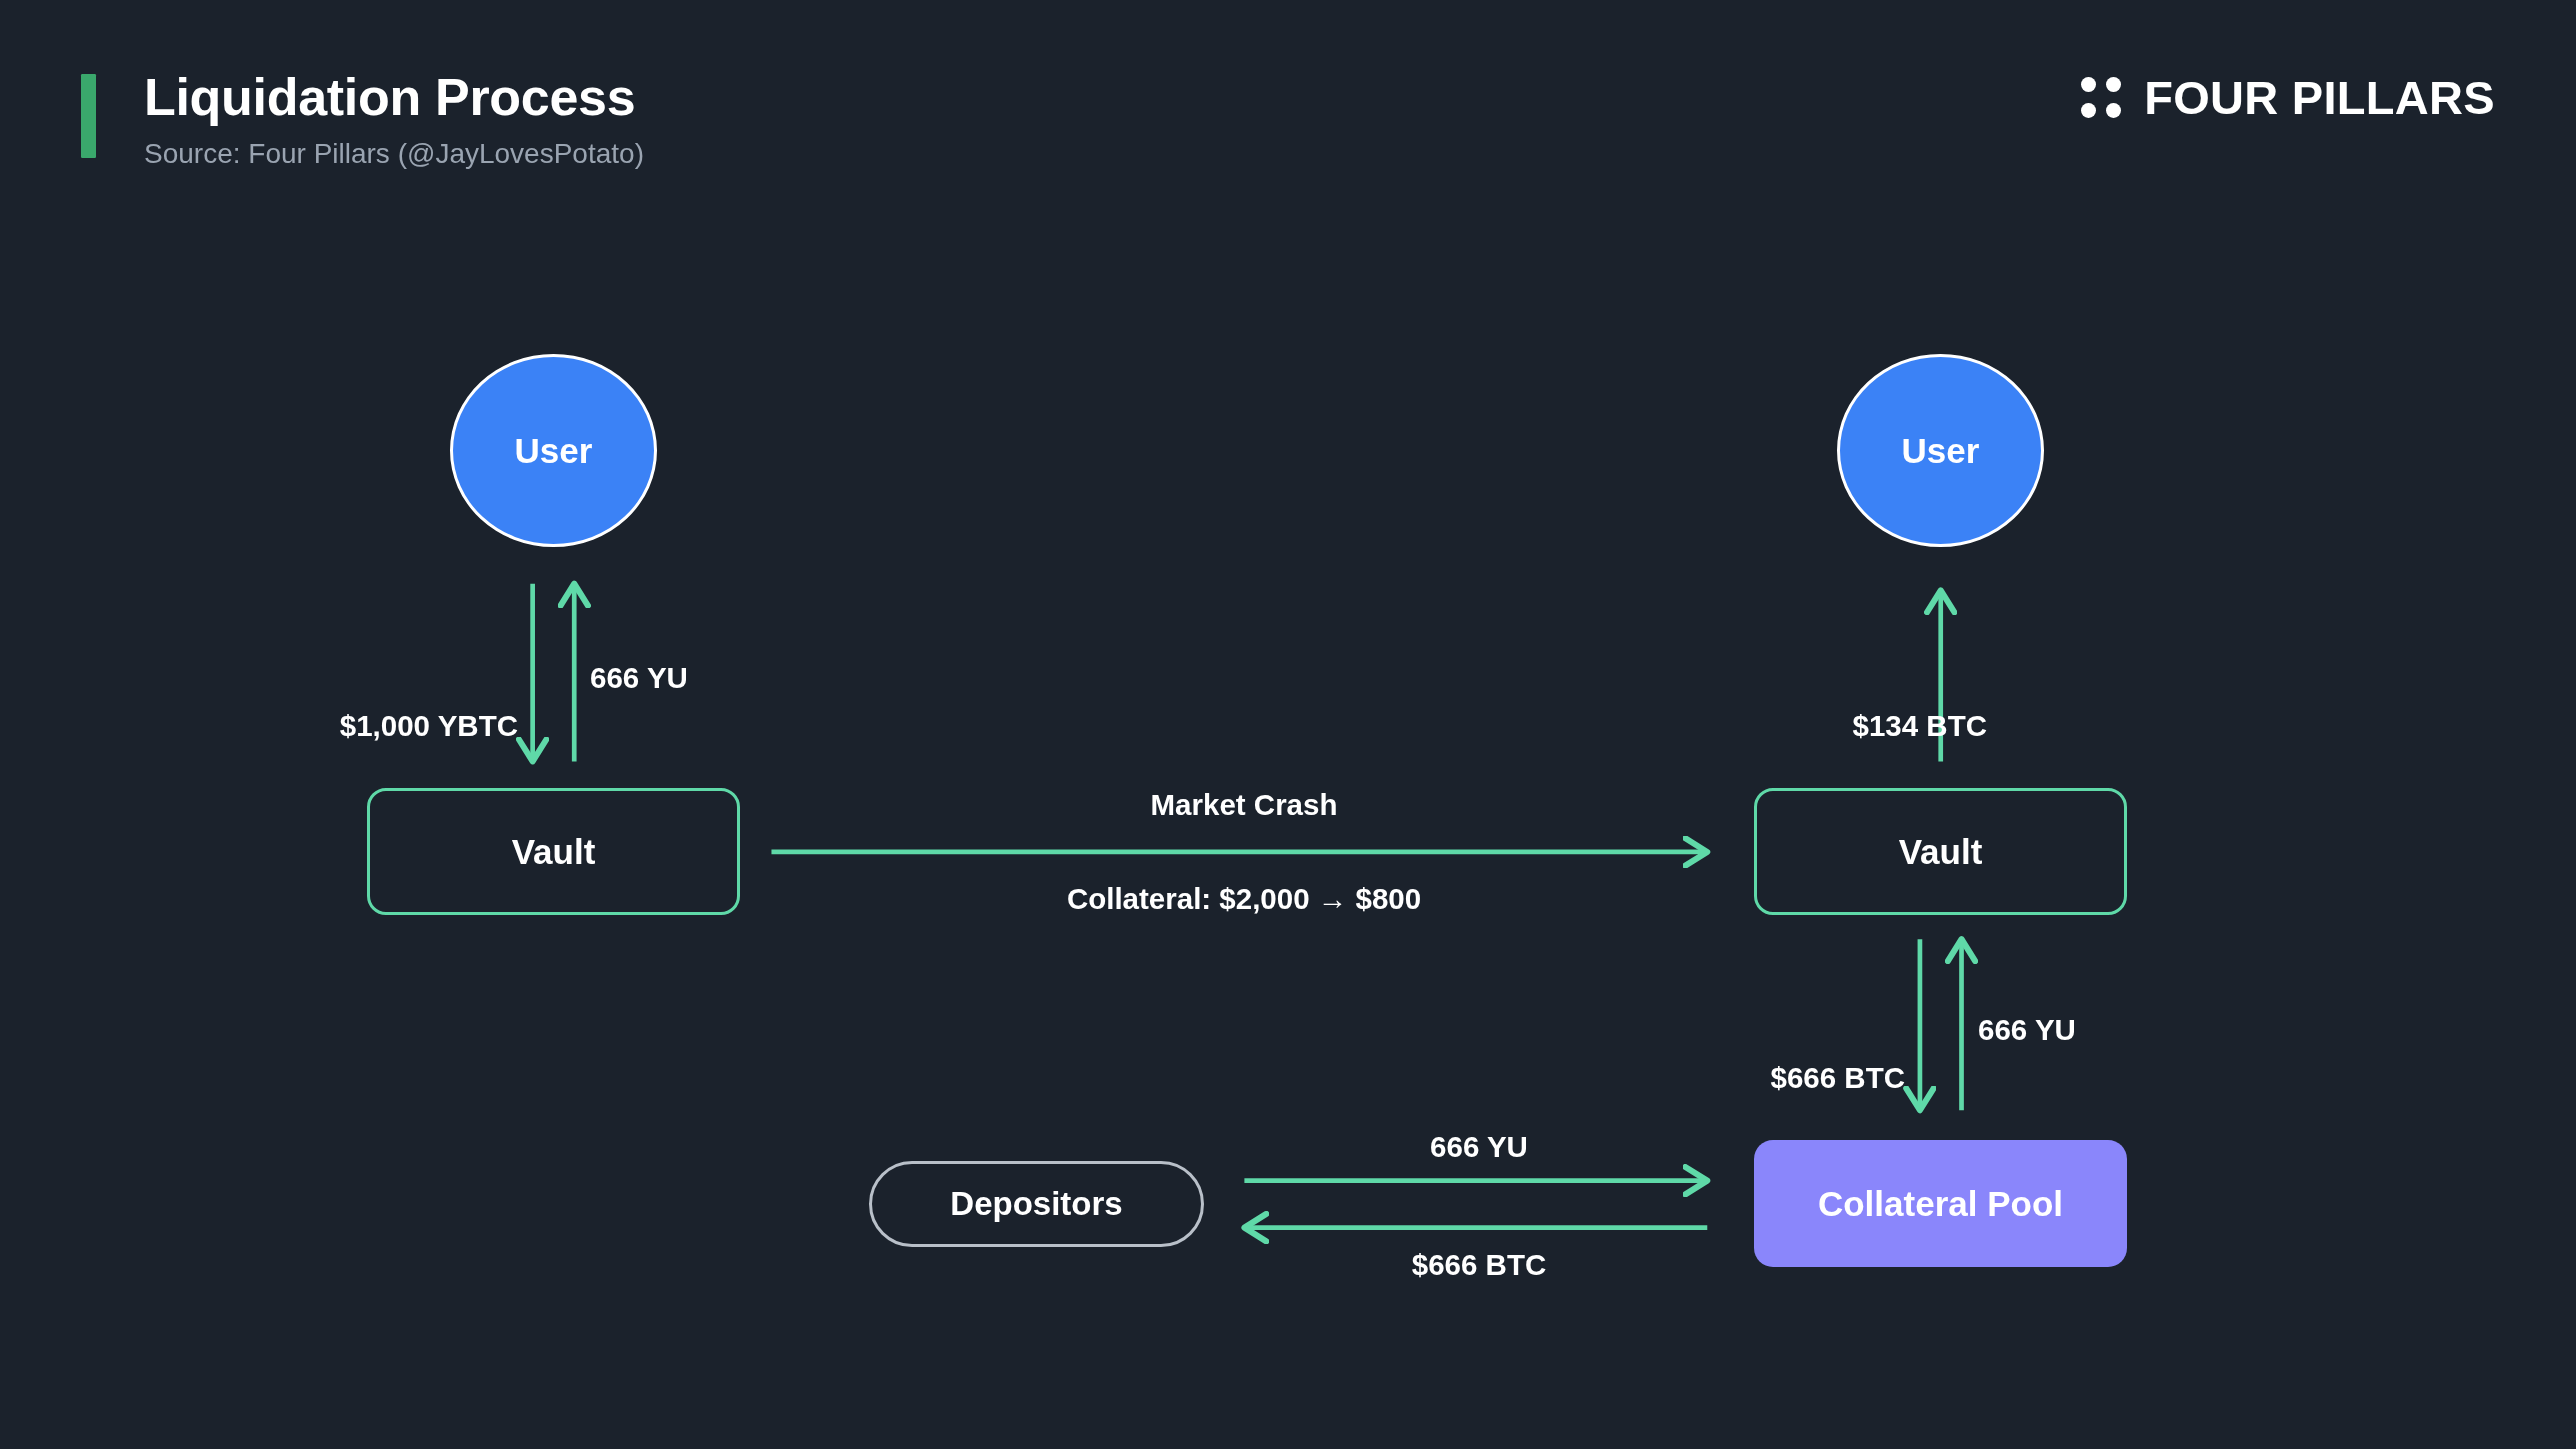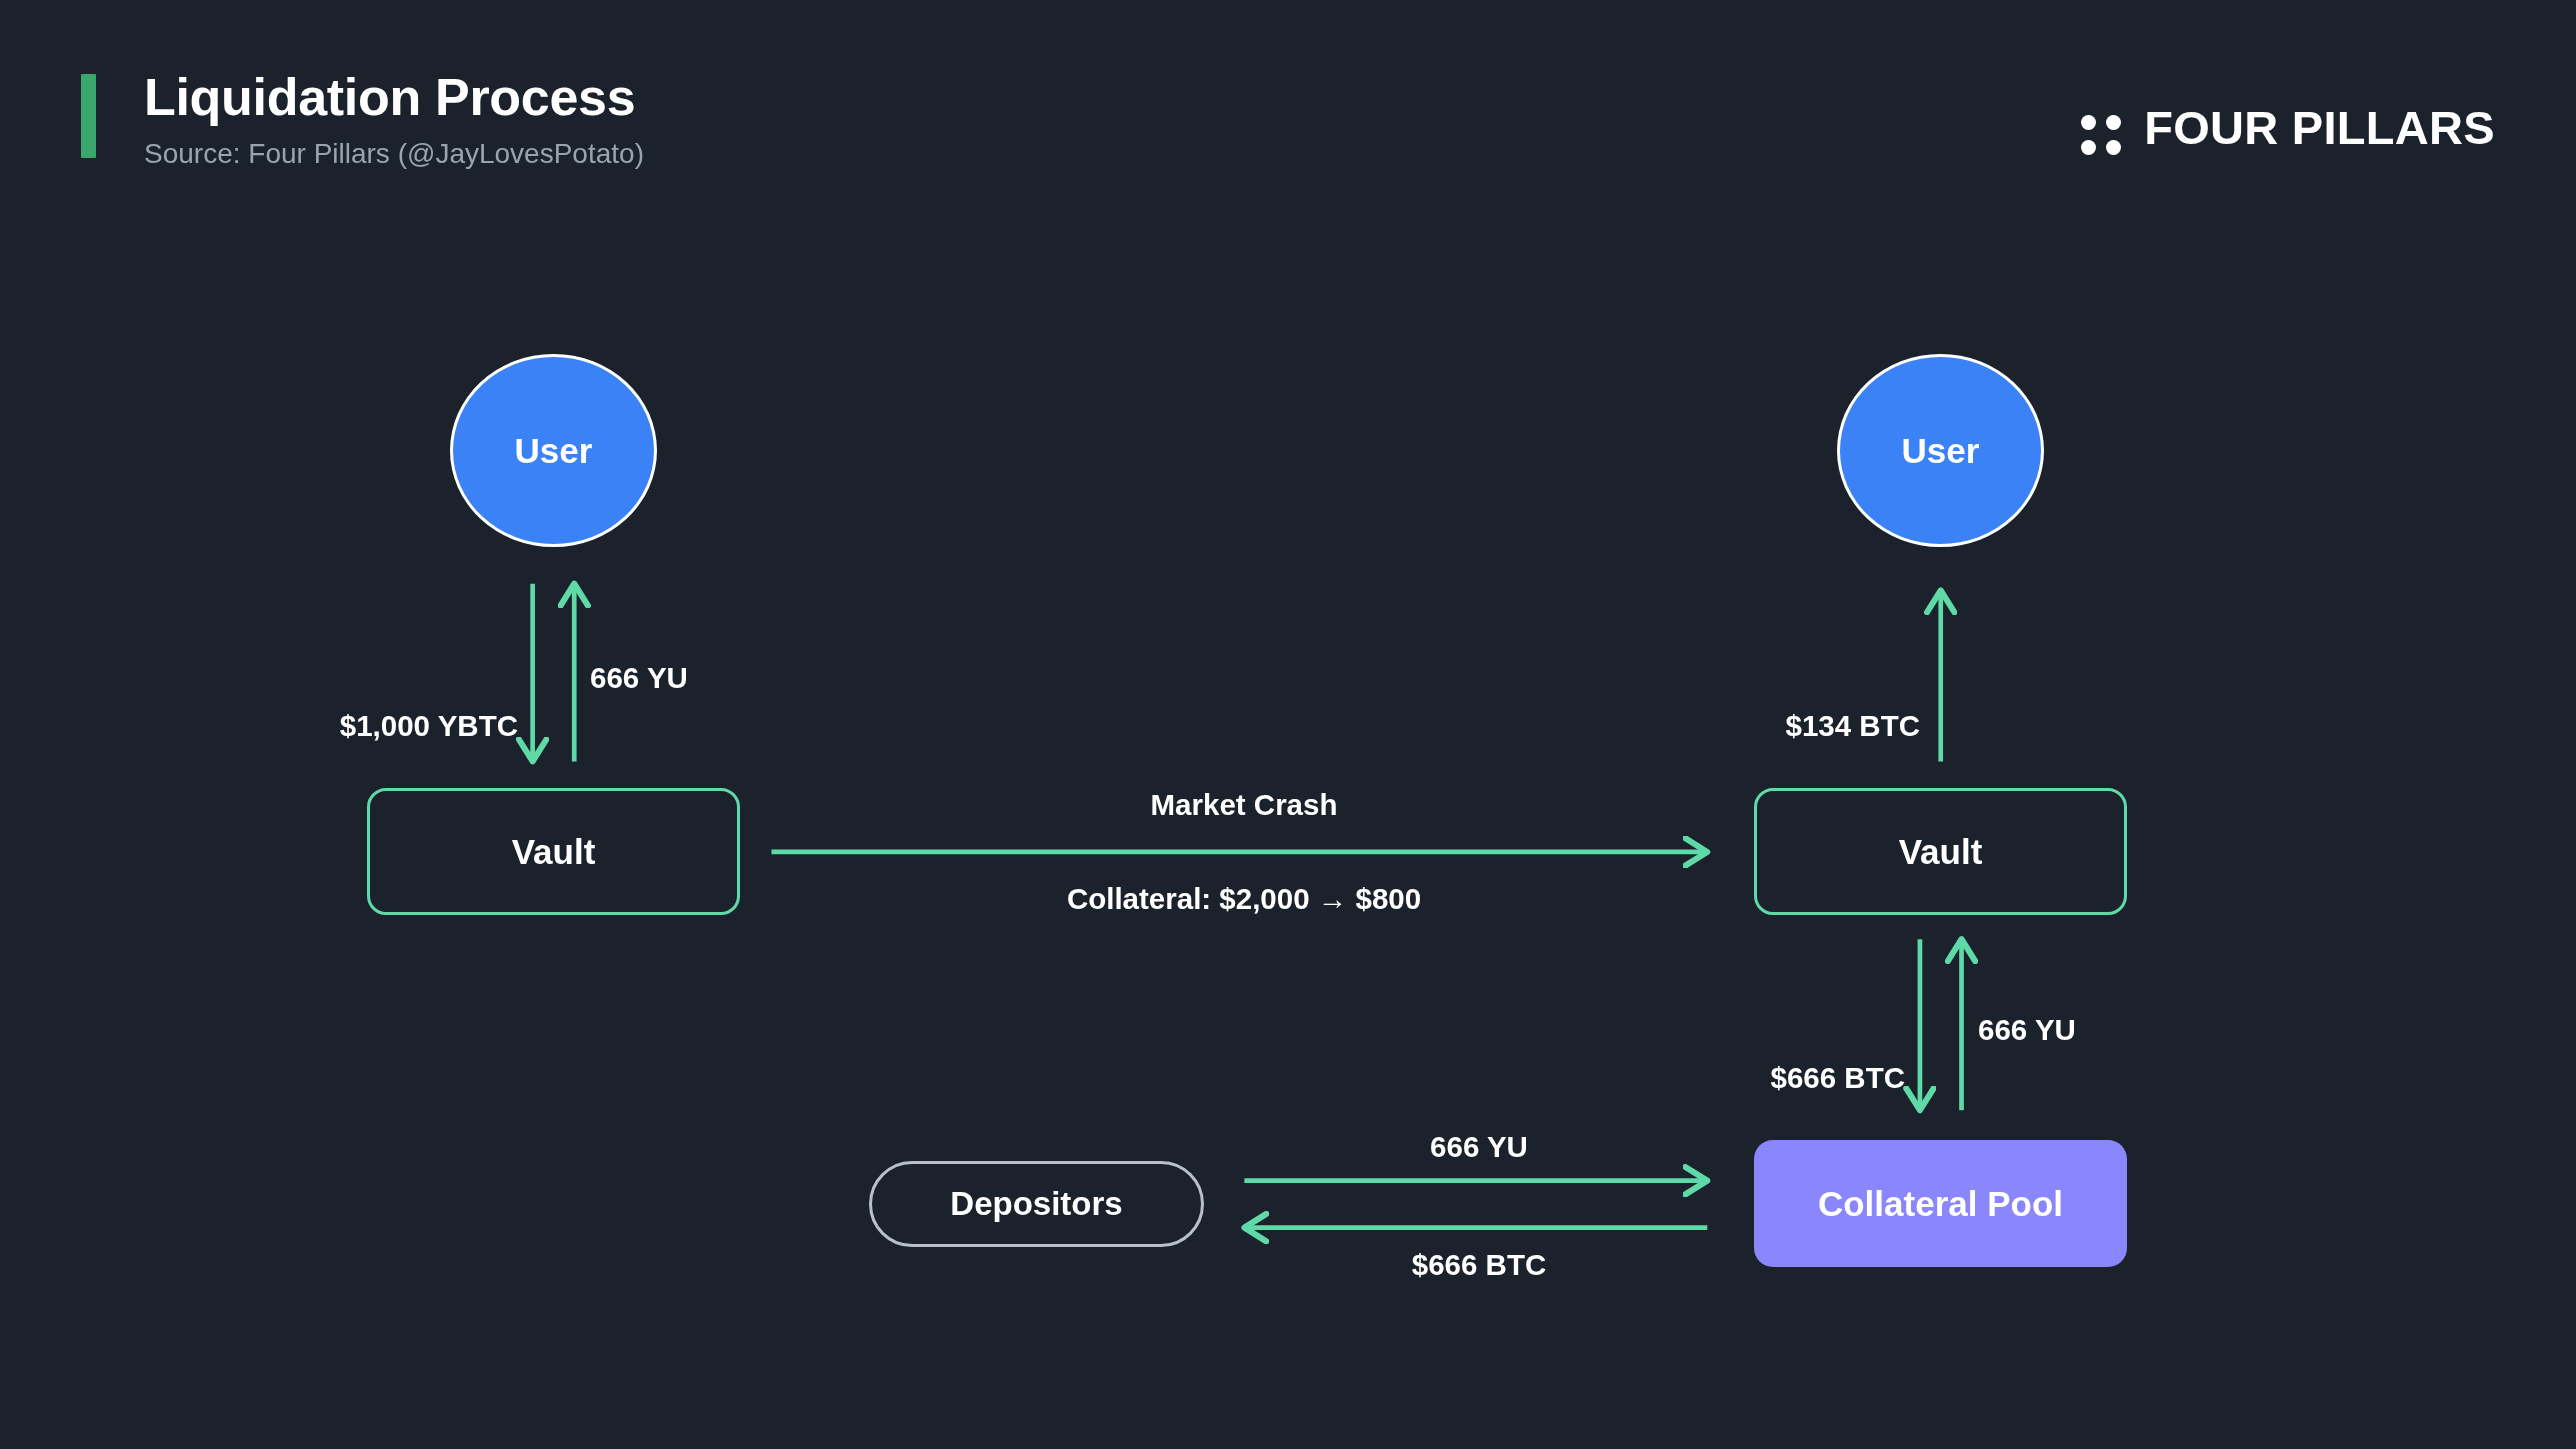--- a/index.html
+++ b/index.html
@@ -20,21 +20,21 @@
     position:absolute; left:144px; top:67px;
     font-size:52px; font-weight:700; color:#ffffff; letter-spacing:-0.3px;
     white-space:nowrap;
   }
   .hdr-source{
     position:absolute; left:144px; top:138px;
     font-size:28px; font-weight:400; color:#9aa4b1; white-space:nowrap;
   }
   .brand{
     position:absolute; right:81px; top:70px;
-    display:flex; align-items:flex-end; gap:23px;margin-top:30px;
+    display:flex; align-items:center; gap:23px;
   }
   .brand-dots{
     display:grid; grid-template-columns:repeat(2,14.8px); grid-template-rows:repeat(2,14.8px);
     gap:10.7px 10.7px;
   }
   .brand-dots i{ display:block; width:14.8px; height:14.8px; border-radius:50%; background:#ffffff; }
   .brand-name{
     font-size:47px; font-weight:700; color:#ffffff; letter-spacing:0.3px; white-space:nowrap;
   }
 
@@ -147,21 +147,21 @@
   </div>
 
   <div class="elabel right" style="left:518px; top:661px;">$1,000 YBTC</div>
 
   <div class="elabel" style="left:590px; top:661px;">666 YU</div>
 
   <div class="elabel ctr" style="left:1244px; top:788px;">Market Crash</div>
 
   <div class="elabel ctr" style="left:1244px; top:882px;">Collateral: $2,000 → $800</div>
 
-  <div class="elabel right" style="left:1920px; top:661px;">$134 BTC</div>
+  <div class="elabel right" style="left:1987px; top:661px;">$134 BTC</div>
 
   <div class="elabel right" style="left:1905px; top:1013px;">$666 BTC</div>
 
   <div class="elabel" style="left:1978px; top:1013px;">666 YU</div>
 
   <div class="elabel ctr" style="left:1479px; top:1130px;">666 YU</div>
 
   <div class="elabel ctr" style="left:1479px; top:1248px;">$666 BTC</div>
 
 </div>

